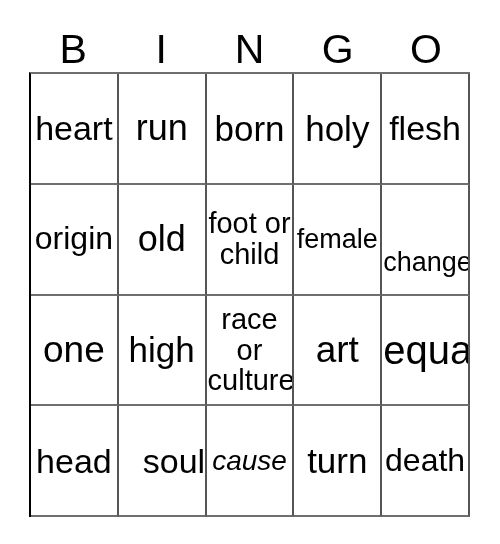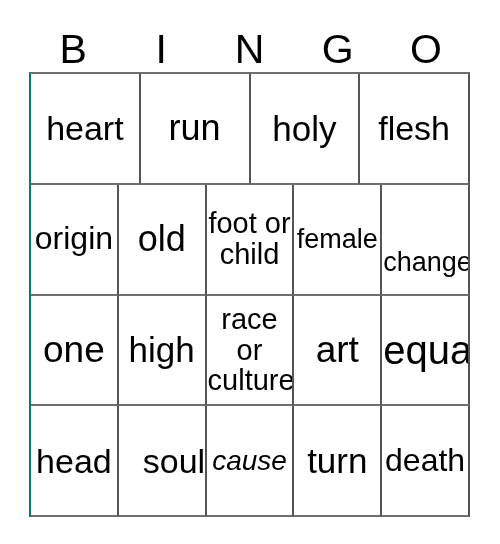--- a/index.html
+++ b/index.html
@@ -47,21 +47,21 @@
   }
 
   
   .grid {
     position: absolute;
     left: 29px;
     top: 72px;
     width: 441px;
     height: 445px;
     border-top: 2px solid #6f6f6f;
-    border-left: 2px solid #0f766e;
+    border-left: 2px solid #000000;
     box-sizing: border-box;
     display: flex;
     flex-direction: column;
     background: #4c1d95;
   }
   .grid-row {
     flex: 1 1 0;
     display: flex;
     min-height: 0;
   }
@@ -103,20 +103,23 @@
   </div>
 
   <div class="grid">
 
     <div class="grid-row">
       <div class="cell">
           <span class="cell-text" style="font-size: 34px;">heart</span>
         </div>
       <div class="cell">
           <span class="cell-text" style="font-size: 36px;">run</span>
+        </div>
+      <div class="cell">
+          <span class="cell-text" style="font-size: 35px;">born</span>
         </div>
       <div class="cell">
           <span class="cell-text" style="font-size: 35px;">holy</span>
         </div>
       <div class="cell">
           <span class="cell-text" style="font-size: 34px;">flesh</span>
         </div>
     </div>
 
 

